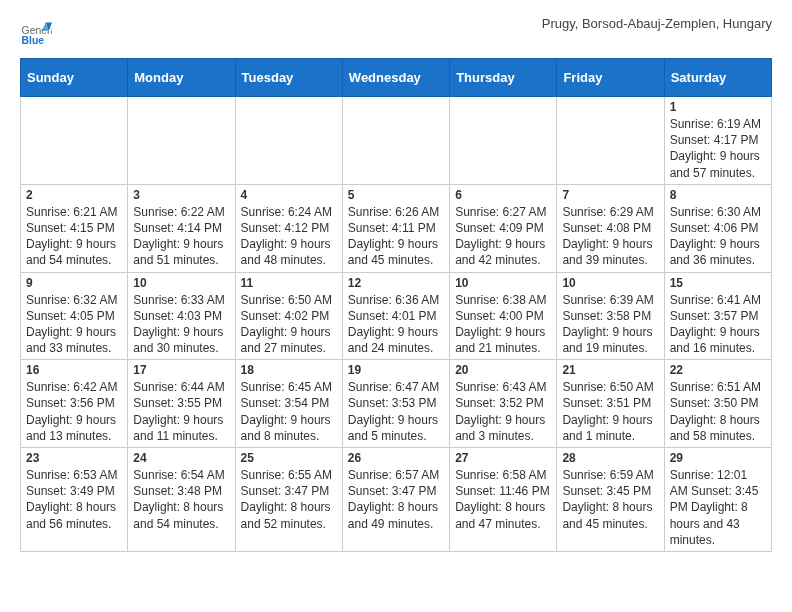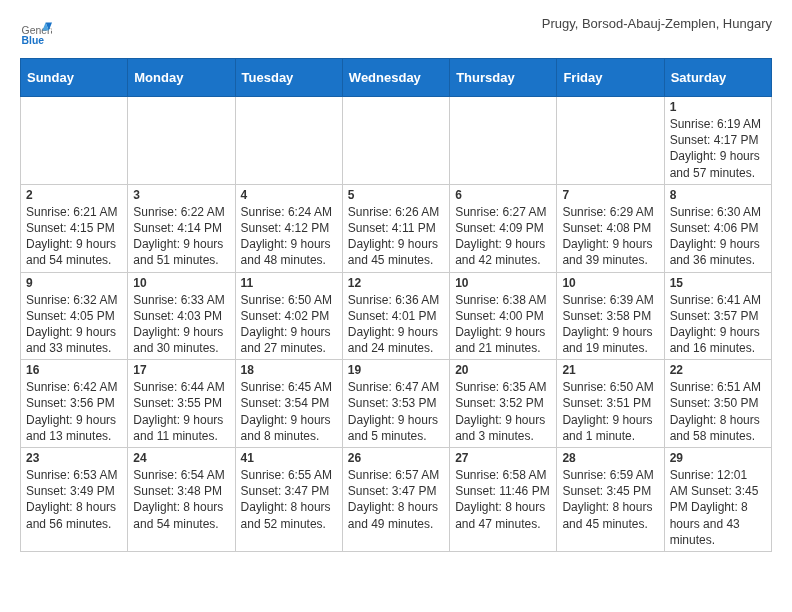--- a/index.html
+++ b/index.html
@@ -254,21 +254,21 @@
           </td>
           <td>
             <span class="day-num">19</span>
             <div class="day-info">Sunrise: 6:47 AM
 Sunset: 3:53 PM
 Daylight: 9 hours
 and 5 minutes.</div>
           </td>
           <td>
             <span class="day-num">20</span>
-            <div class="day-info">Sunrise: 6:35 AM
+            <div class="day-info">Sunrise: 6:43 AM
 Sunset: 3:52 PM
 Daylight: 9 hours
 and 3 minutes.</div>
           </td>
           <td>
             <span class="day-num">21</span>
             <div class="day-info">Sunrise: 6:50 AM
 Sunset: 3:51 PM
 Daylight: 9 hours
 and 1 minute.</div>
@@ -290,21 +290,21 @@
 and 56 minutes.</div>
           </td>
           <td>
             <span class="day-num">24</span>
             <div class="day-info">Sunrise: 6:54 AM
 Sunset: 3:48 PM
 Daylight: 8 hours
 and 54 minutes.</div>
           </td>
           <td>
-            <span class="day-num">41</span>
+            <span class="day-num">25</span>
             <div class="day-info">Sunrise: 6:55 AM
 Sunset: 3:47 PM
 Daylight: 8 hours
 and 52 minutes.</div>
           </td>
           <td>
             <span class="day-num">26</span>
             <div class="day-info">Sunrise: 6:57 AM
 Sunset: 3:47 PM
 Daylight: 8 hours

